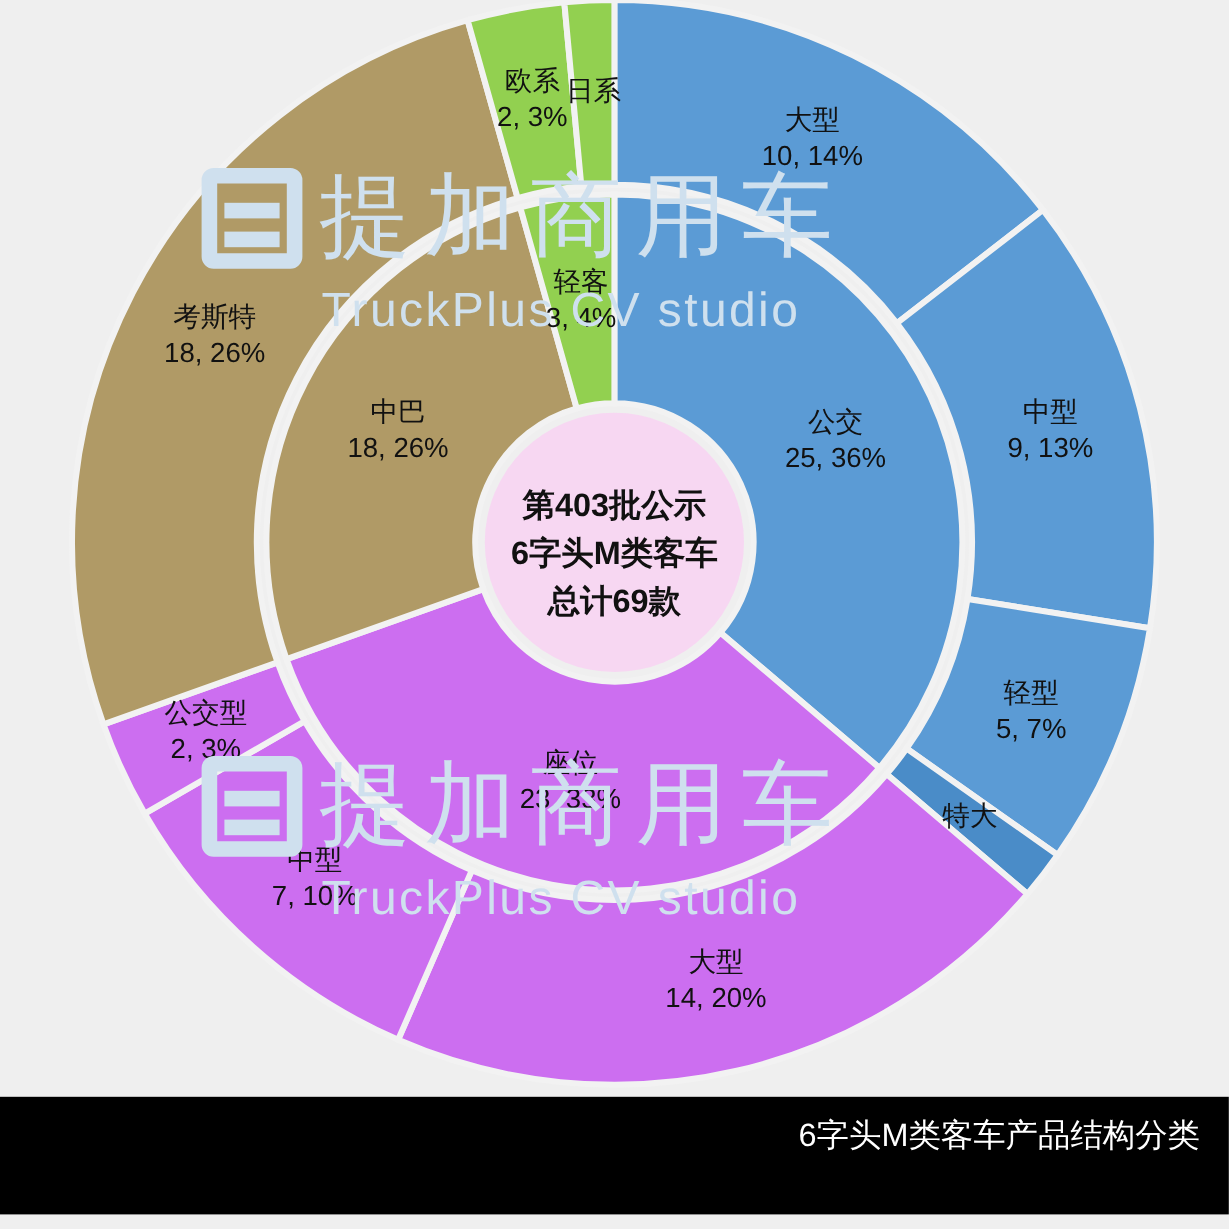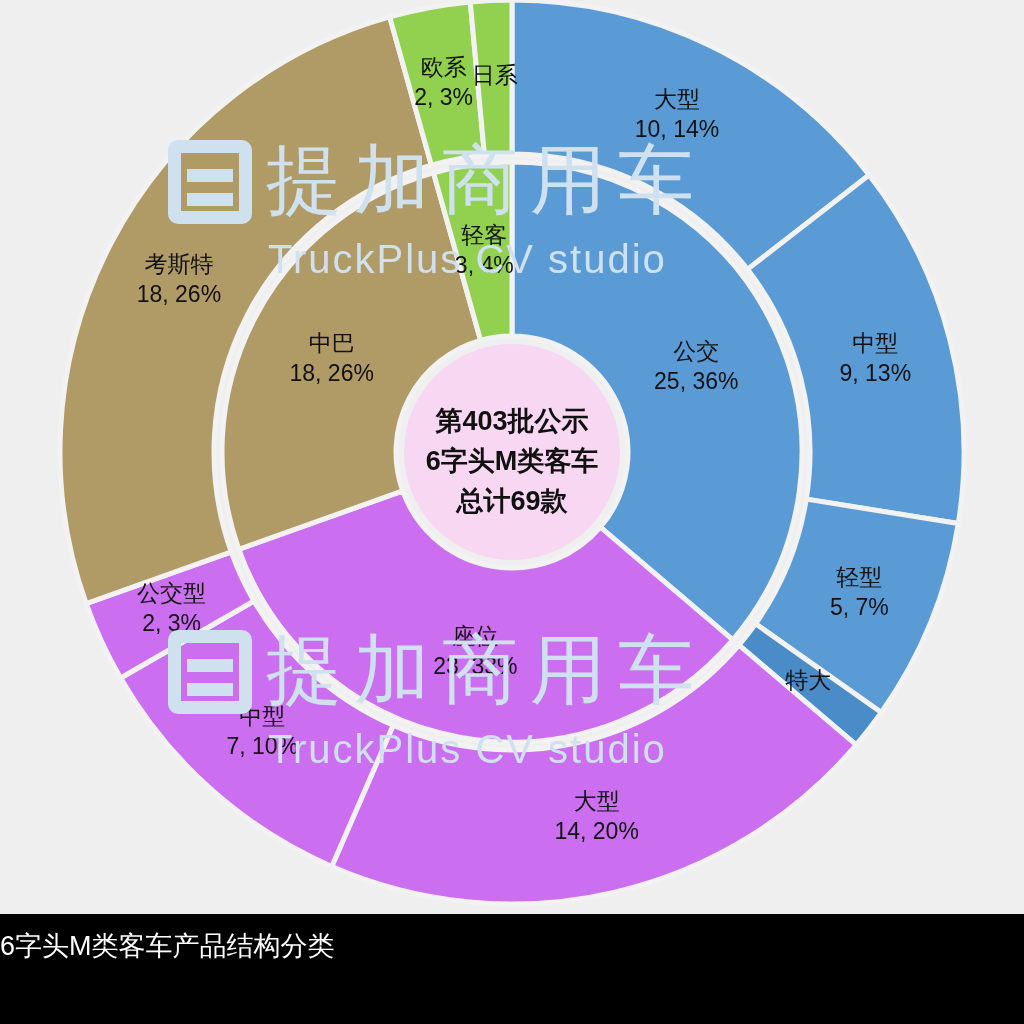--- a/index.html
+++ b/index.html
@@ -49,24 +49,25 @@
     content:"";position:absolute;left:6px;top:16px;
     width:46px;height:13px;background:#cfe0ee;
   }
   .wm-logo:after{
     content:"";position:absolute;left:6px;top:40px;
     width:46px;height:13px;background:#cfe0ee;
   }
   .wm-cn{font-size:76px;letter-spacing:12px;color:#cfe0ee;font-family:Liberation Serif, serif;}
   .wm-en{font-size:40px;letter-spacing:2px;color:#cfe0ee;margin-top:4px;margin-left:100px;}
   #caption-bar{
-    position:absolute;left:0;top:914px;width:1024px;height:110px;
+    position:absolute;left:0;top:914px;width:1024px;height:98px;
     background:#000;
     box-sizing:border-box;
     padding:14px 24px 0 0;
+    text-align:right;
   }
   #caption-bar div{
     color:#fff;
     font-size:27px;
     line-height:36px;
     font-family:"Liberation Sans","DejaVu Sans",sans-serif;
   }
 </style>
 </head>
 <body>

